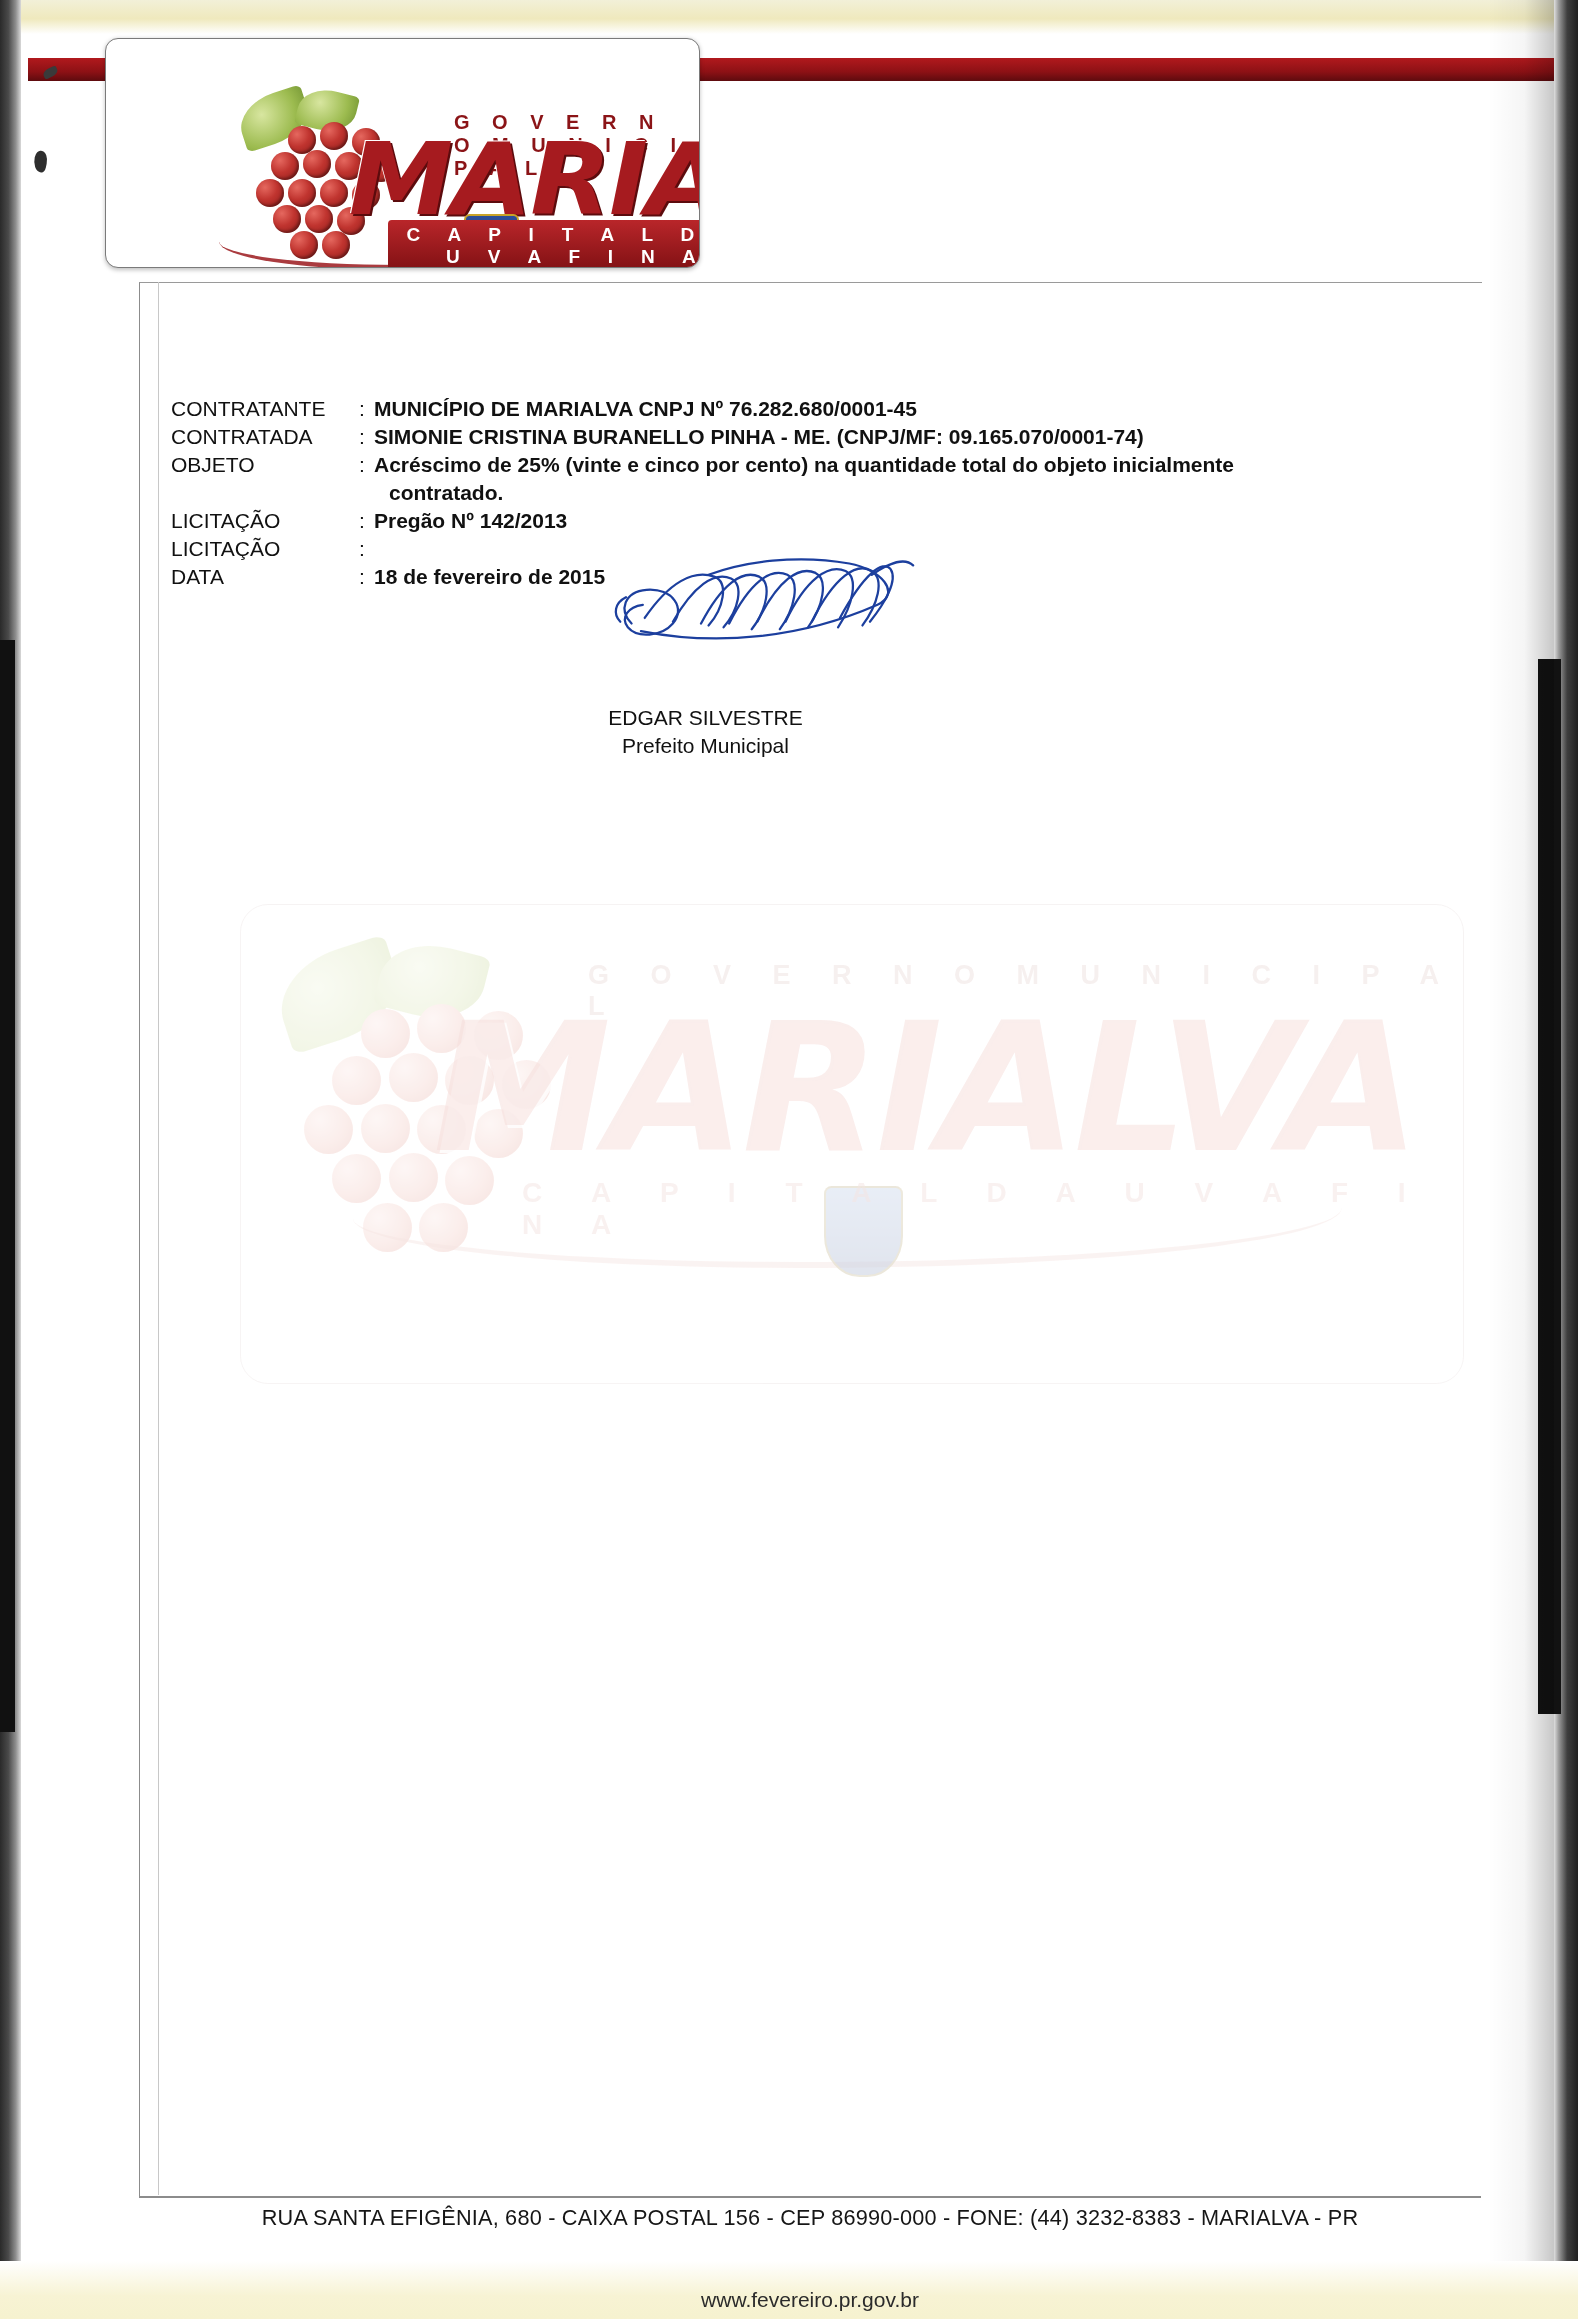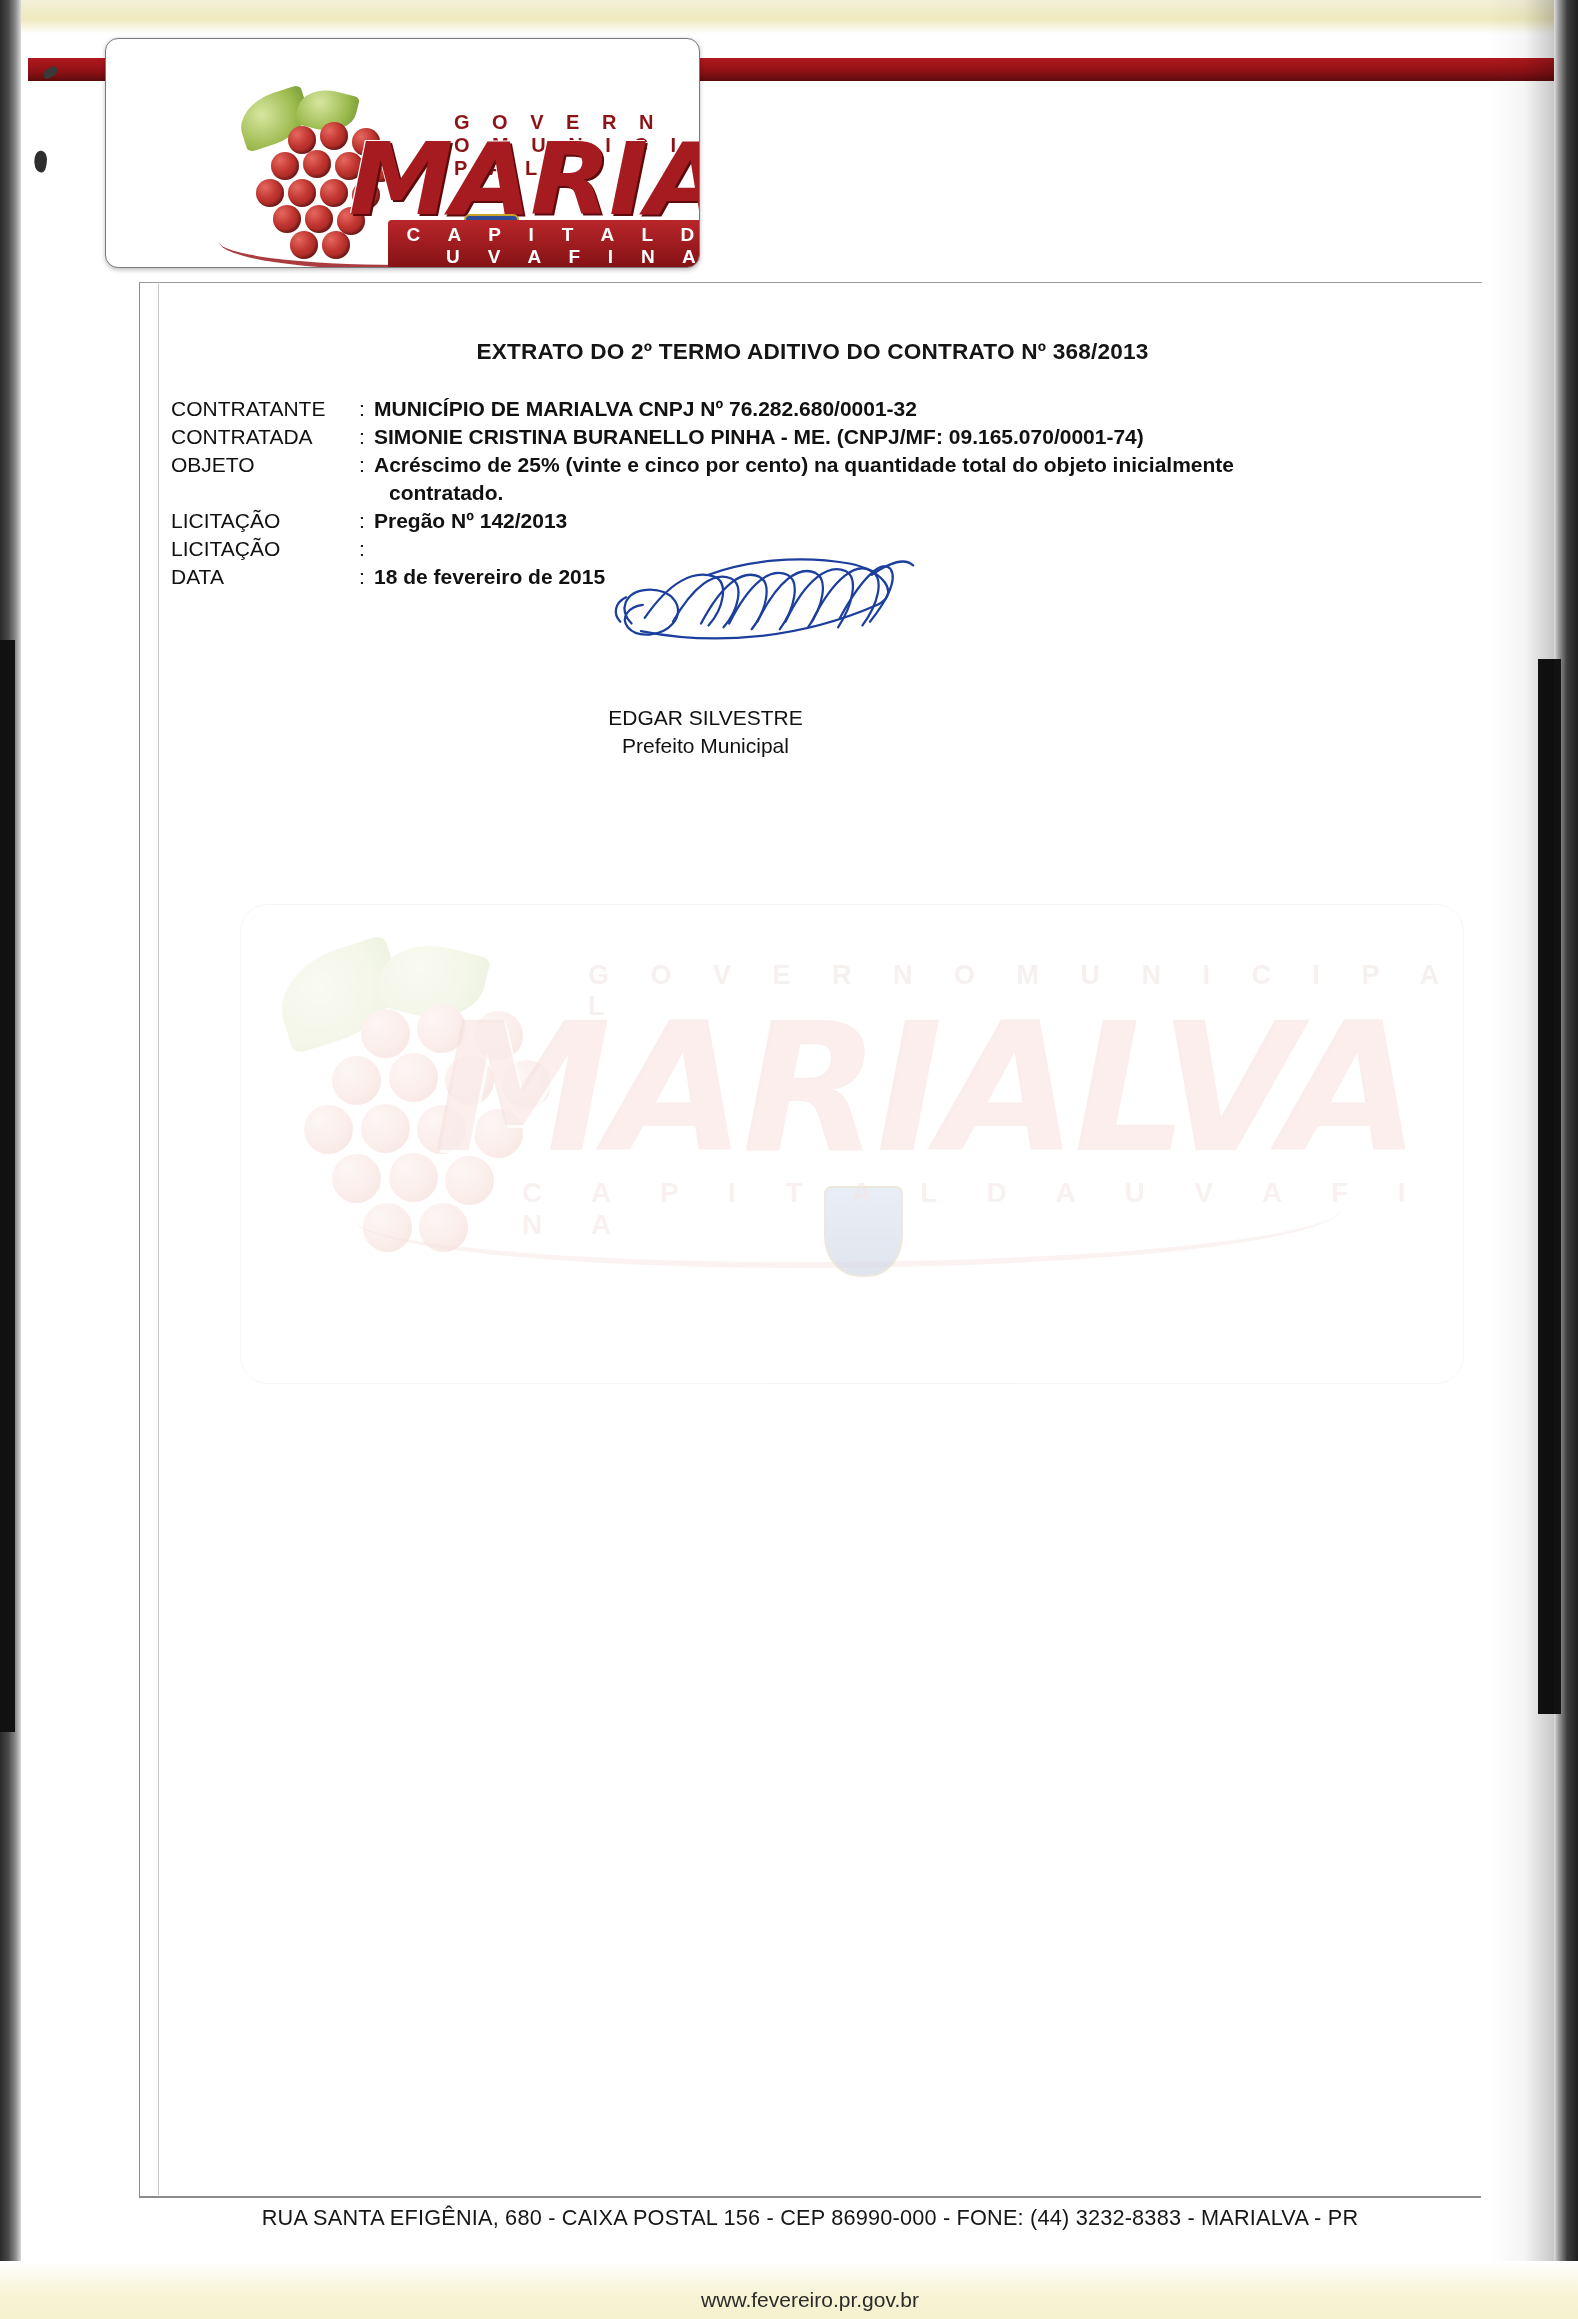--- a/index.html
+++ b/index.html
@@ -403,28 +403,27 @@
       <div class="logo-swirl"></div>
       <div class="logo-gov">G O V E R N O   M U N I C I P A L</div>
       <div class="logo-word">MARIALVA</div>
       <div class="crest">
           <div class="crest-inner"></div>
         </div>
       <div class="logo-sub">C A P I T A L   D A   U V A   F I N A</div>
     </div>
   </div>
 
-  <div class="doc-title">EXTRATO DO 2º TERMO ADITIVO DO CONTRATO Nº 368/2013</div>
 
   <div class="fields">
 
     <div class="field-row">
       <div class="field-label">CONTRATANTE</div>
       <div class="field-colon">:</div>
-      <div class="field-value bold">MUNICÍPIO DE MARIALVA CNPJ Nº 76.282.680/0001-32</div>
+      <div class="field-value bold">MUNICÍPIO DE MARIALVA CNPJ Nº 76.282.680/0001-45</div>
     </div>
 
     <div class="field-row">
       <div class="field-label">CONTRATADA</div>
       <div class="field-colon">:</div>
       <div class="field-value bold">SIMONIE CRISTINA BURANELLO PINHA - ME. (CNPJ/MF: 09.165.070/0001-74)</div>
     </div>
 
     <div class="field-row">
       <div class="field-label">OBJETO</div>

